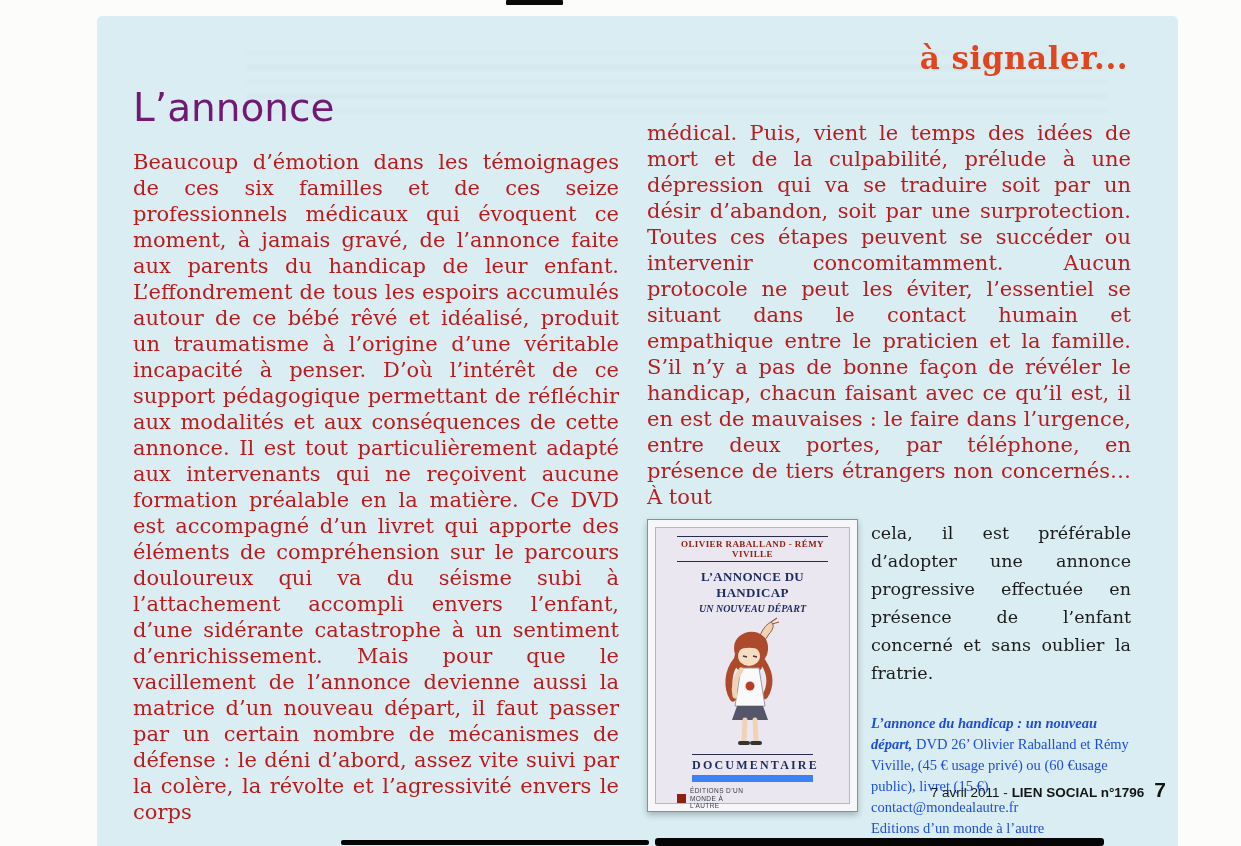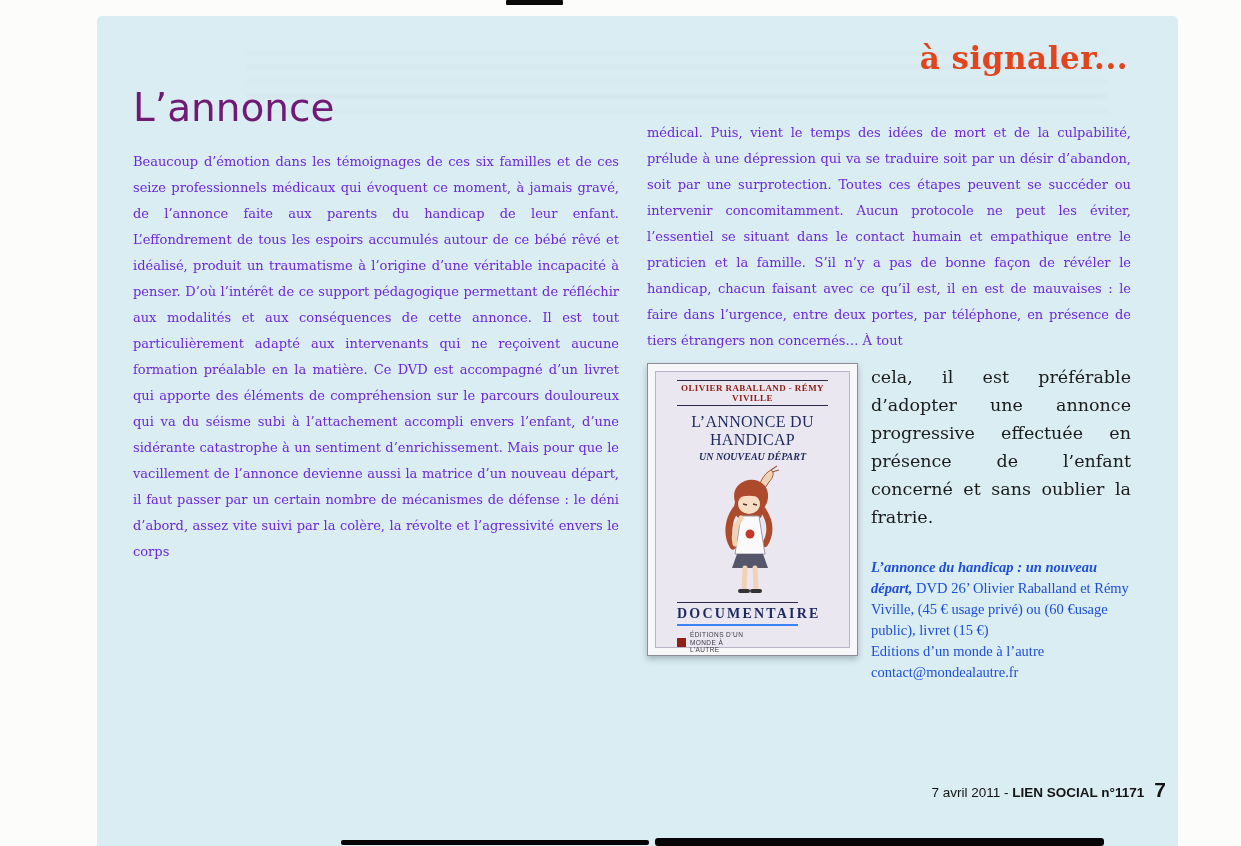--- a/index.html
+++ b/index.html
@@ -32,62 +32,62 @@
     display:flex; gap:28px;
   }
   .col-left { width:486px; }
   .col-right { width:484px; padding-top:36px; }
   .title {
     font-family:"DejaVu Sans", sans-serif;
     font-size:39px; line-height:47px; color:#701a75;
     margin-bottom:18px; font-weight:400;
   }
   .body-text {
-    font-size:13px; line-height:26px; color:#6d28d9;
+    font-size:21px; line-height:26px; color:#b91c1c;
     text-align:justify; hyphens:auto;
   }
   .media-row { display:flex; margin-top:9px; gap:13px; }
   .dvd {
     width:211px; height:293px; flex:0 0 211px;
     background:#f7f6f9; border:1px solid #8e8e98;
     box-shadow:0 3px 6px rgba(40,50,60,.30);
     padding:7px;
   }
   .dvd-inner {
     height:100%; background:#eae7f1; border:1px solid #b9b4c6;
-    display:flex; flex-direction:column; 
+    display:flex; flex-direction:column; align-items:center;
     padding:8px 21px 6px;
   }
   .dvd-authors {
     width:100%; text-align:center;
     font-family:"Liberation Serif", serif;
     font-size:9px; font-weight:700; letter-spacing:.4px;
     color:#8f2016;
     border-top:1px solid #2a2a4a; border-bottom:1px solid #2a2a4a;
     padding:2px 0;
   }
   .dvd-title {
     margin-top:7px; text-align:center;
     font-family:"Liberation Serif", serif;
-    font-weight:400; font-size:16px; letter-spacing:.3px;
+    font-weight:700; font-size:13px; letter-spacing:.3px;
     color:#1c2a5e;
   }
   .dvd-subtitle {
     margin-top:2px; text-align:center;
     font-family:"Liberation Serif", serif;
     font-style:italic; font-weight:700; font-size:10px;
     color:#1c2a5e;
   }
   .dvd-art { flex:1; display:flex; align-items:center; justify-content:center; width:100%; }
   .dvd-genre {
     width:80%; text-align:center;
     font-family:"Liberation Serif", serif;
-    font-size:14px; font-weight:700; letter-spacing:2.2px;
+    font-size:12px; font-weight:700; letter-spacing:2.2px;
     color:#1c2a5e;
-    border-top:1px solid #2a2a4a; border-bottom:2px solid #3b82f6;
+    border-top:1px solid #2a2a4a; border-bottom:7px solid #3b82f6;
     padding:3px 0 2px;
   }
   .dvd-publisher {
     margin-top:5px; width:100%;
     display:flex; align-items:center; gap:4px;
     font-family:"Liberation Sans", sans-serif;
     font-size:6.5px; letter-spacing:.4px; color:#3a3a46;
     text-transform:uppercase;
   }
   .pub-mark { width:9px; height:9px; background:#8f2016; flex:0 0 9px; }
@@ -164,32 +164,32 @@
               </div>
             </div>
           </div>
 
           <div class="wrap-col">
             <p class="wrap-text">cela, il est préférable d’adopter une annonce progressive effectuée en présence de l’enfant concerné et sans oublier la fratrie.</p>
             <div class="caption">
               <p>
                 <span class="bi">L’annonce du handicap : un nouveau départ,</span><span> DVD 26’ Olivier Raballand et Rémy Viville, (45 € usage privé) ou (60 €usage public), livret (15 €)</span>
               </p>
+              <p>contact@mondealautre.fr</p>
               <p>Editions d’un monde à l’autre</p>
-              <p>contact@mondealautre.fr</p>
             </div>
           </div>
         </div>
       </div>
     </div>
   </div>
 
   <div class="footer">
     <span class="footer-date">7 avril 2011 - </span>
-    <span class="footer-journal">LIEN SOCIAL n°1171</span>
+    <span class="footer-journal">LIEN SOCIAL n°1796</span>
     <span class="footer-page">7</span>
   </div>
 
   <div class="mark-top"></div>
   <div class="bar-bl"></div>
   <div class="bar-br"></div>
 
 </div>
 
 </body></html>

